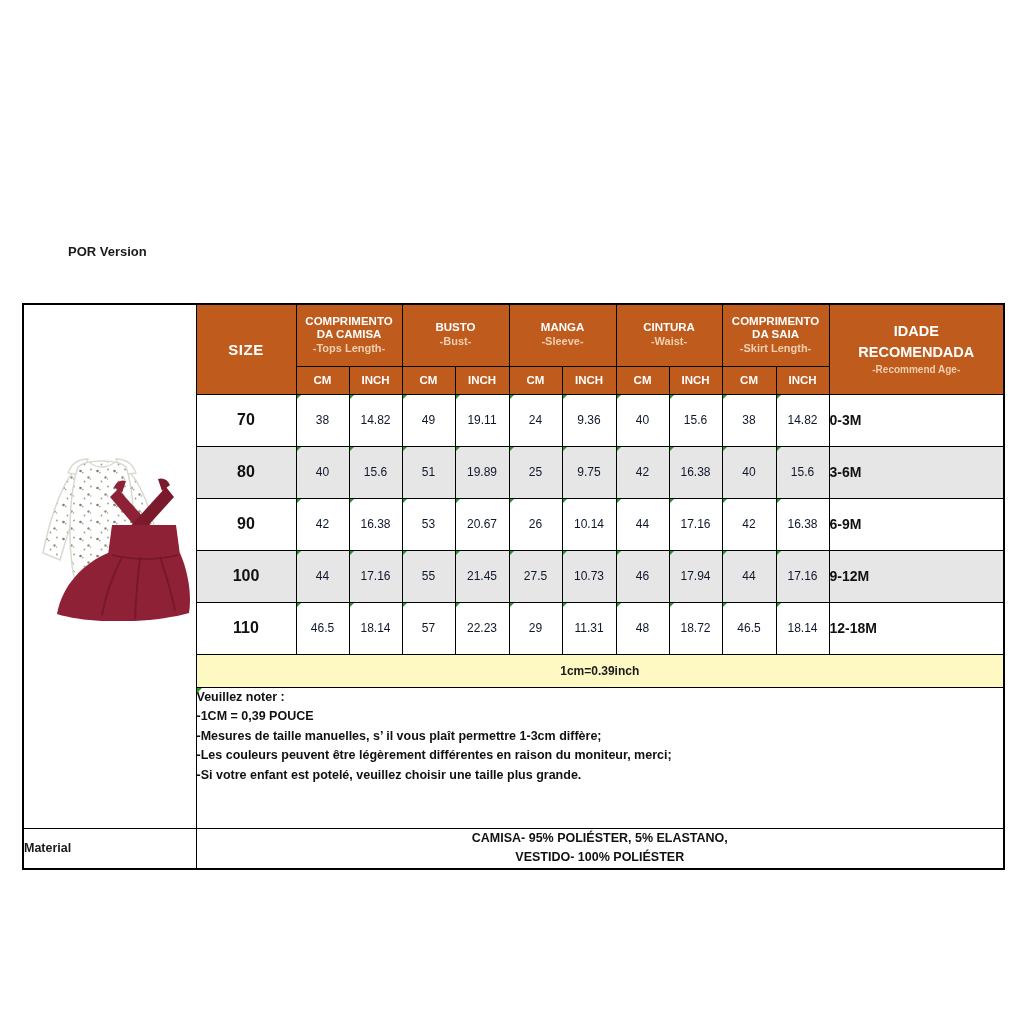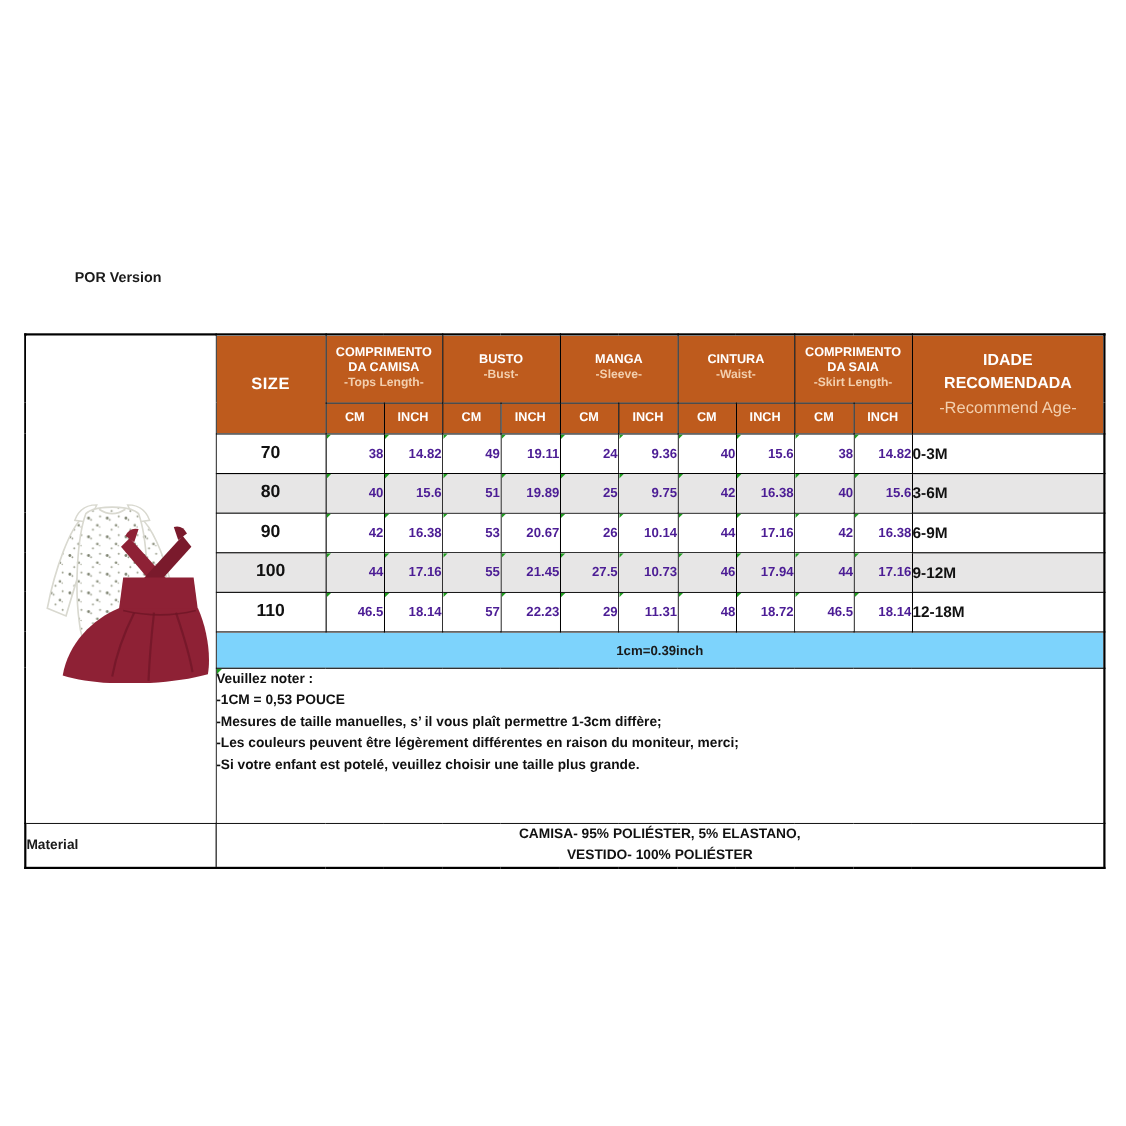--- a/index.html
+++ b/index.html
@@ -26,38 +26,38 @@
   
   tr.hdr1{height:62px;}
   tr.hdr2{height:28px;margin-left:12px;}
   th.grp, th.size-h, th.age-h, th.unit{
     background:#BE5B1D;color:#fff;text-align:center;vertical-align:middle;
   }
   th.grp .hname{font-size:11.5px;font-weight:bold;line-height:1.2;color:#fff;}
   th.grp .hsub{font-size:11px;font-weight:bold;color:#F2CFAE;line-height:1.25;}
   th.size-h{font-size:15px;font-weight:bold;letter-spacing:.5px;}
   th.age-h .hname{font-size:14.5px;font-weight:bold;line-height:1.45;color:#fff;}
-  th.age-h .hsub{font-size:15px;font-weight:normal;color:#F2CFAE;line-height:1.4;}
+  th.age-h .hsub{font-size:10px;font-weight:bold;color:#F2CFAE;line-height:1.4;}
   th.unit{font-size:11.5px;font-weight:bold;}
   
-  tr.datarow{height:36px;border-radius:11px;}
+  tr.datarow{height:52px;border-radius:11px;}
   tr.datarow.alt th, tr.datarow.alt td{background:#E7E6E6;}
   th.sizecell{background:#fff;font-size:16px;font-weight:bold;text-align:center;vertical-align:middle;color:#111;}
   td.val{
-    position:relative;background:#fff;font-size:12px;font-weight:bold;
-    text-align:right;vertical-align:middle;color:#4c1d95;
+    position:relative;background:#fff;font-size:12px;font-weight:normal;
+    text-align:center;vertical-align:middle;color:#0f172a;
   }
   td.val::before{ 
     content:"";position:absolute;left:0;top:0;
     border-top:4px solid #1F9D1F;border-right:4px solid transparent;
   }
   td.age{background:#fff;font-size:14px;font-weight:bold;text-align:left;vertical-align:middle;color:#111;}
   
   tr.conv{height:33px;}
-  tr.conv td{background:#7dd3fc;text-align:center;vertical-align:middle;font-size:12px;font-weight:bold;}
+  tr.conv td{background:#fef9c3;text-align:center;vertical-align:middle;font-size:12px;font-weight:bold;}
   
   tr.notesrow{height:141px;}
   td.notes-cell{position:relative;background:#fff;vertical-align:top;padding:26px 10px 0 5px;}
   td.notes-cell::before{
     content:"";position:absolute;left:0;top:0;
     border-top:5px solid #1F9D1F;border-right:5px solid transparent;
   }
   .note-line{font-size:12.5px;font-weight:bold;line-height:19.5px;color:#111;}
   
   tr.materialrow{height:41px;}
@@ -251,21 +251,21 @@
           <td class="val">18.14</td>
           <td class="age">12-18M</td>
         </tr>
         <tr class="conv" id="conv-row">
         <td colspan="12">1cm=0.39inch</td>
       </tr>
       <tr class="notesrow">
         <td class="notes-cell" colspan="12">
           <div id="notes-lines">
               <div class="note-line">Veuillez noter :</div>
-              <div class="note-line">-1CM = 0,53 POUCE</div>
+              <div class="note-line">-1CM = 0,39 POUCE</div>
               <div class="note-line">-Mesures de taille manuelles, s’ il vous plaît permettre 1-3cm diffère;</div>
               <div class="note-line">-Les couleurs peuvent être légèrement différentes en raison du moniteur, merci;</div>
               <div class="note-line">-Si votre enfant est potelé, veuillez choisir une taille plus grande.</div>
             </div>
         </td>
       </tr>
       <tr class="materialrow">
         <td class="mat-label">Material</td>
         <td class="mat-value" colspan="12">
           <div>CAMISA- 95% POLIÉSTER, 5% ELASTANO,</div>

